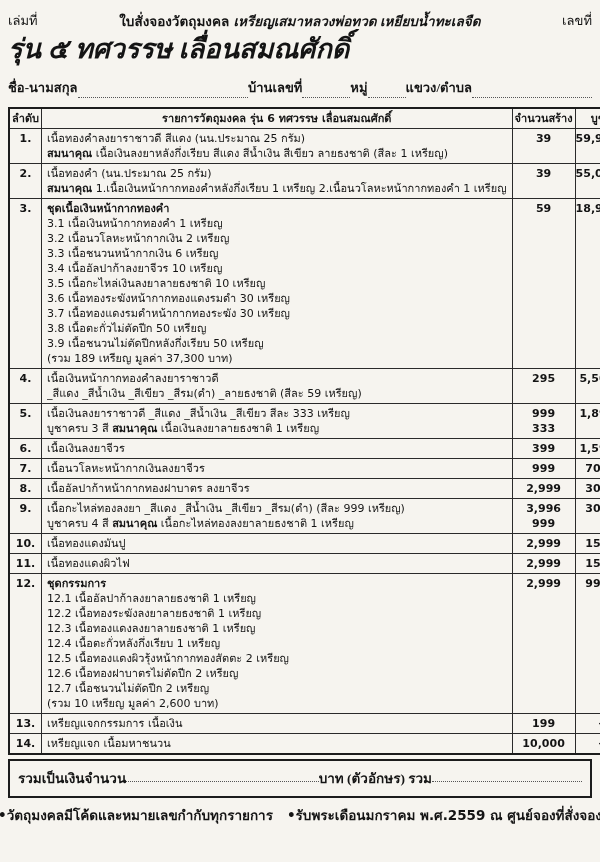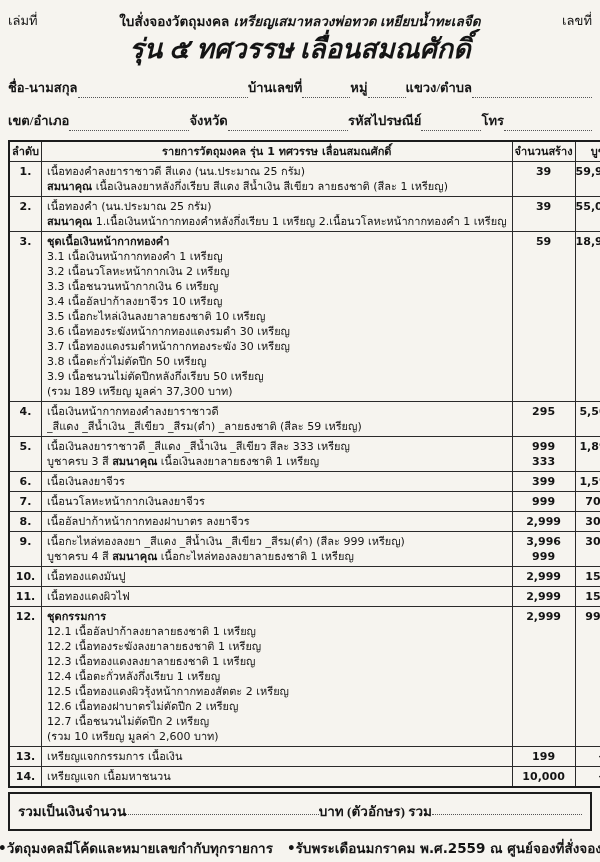--- a/index.html
+++ b/index.html
@@ -9,21 +9,21 @@
     padding:8px 8px 0 8px;overflow:hidden;
     font-family:"DejaVu Sans","Liberation Sans",sans-serif;
   }
   
   .top-row{display:flex;justify-content:space-between;align-items:flex-start;font-size:12px;}
   .corner-label{font-family:"Liberation Serif",serif;font-size:13px;padding-top:2px;white-space:nowrap;}
   .form-name-line{text-align:right;font-size:13.5px;white-space:nowrap;padding-top:2px;}
   .form-name{font-family:"Liberation Serif",serif;font-weight:bold;}
   .form-subtitle{font-style:italic;font-weight:bold;font-family:"Liberation Serif",serif;}
   .edition-title{
-    text-align:center;font-size:27px;font-weight:bold;font-style:italic;
+    text-align:left;font-size:27px;font-weight:bold;font-style:italic;
     font-family:"Liberation Serif","DejaVu Serif",serif;line-height:1.2;margin-top:1px;
   }
   
   .fline{display:flex;align-items:flex-end;font-size:13px;font-weight:bold;
          font-family:"Liberation Serif",serif;margin-top:12px;white-space:nowrap;text-align:center;}
   .dots{border-bottom:1.2px dotted #555;height:14px;display:inline-block;}
   .grow{flex:1 1 auto;}
   
   table.items{width:100%;border-collapse:collapse;margin-top:9px;border:2px solid #1c1c1c;}
   table.items th,table.items td{border:1px solid #2a2a2a;font-size:11px;line-height:15px;vertical-align:top;}
@@ -62,36 +62,26 @@
     <span>ชื่อ-นามสกุล</span>
     <span class="dots grow"></span>
     <span>บ้านเลขที่</span>
     <span class="dots" style="width:48px"></span>
     <span>หมู่</span>
     <span class="dots" style="width:38px"></span>
     <span>แขวง/ตำบล</span>
     <span class="dots" style="width:120px"></span>
   </div>
 
-  <div class="fline">
-    <span>เขต/อำเภอ</span>
-    <span class="dots grow"></span>
-    <span>จังหวัด</span>
-    <span class="dots grow"></span>
-    <span>รหัสไปรษณีย์</span>
-    <span class="dots" style="width:60px"></span>
-    <span>โทร</span>
-    <span class="dots" style="width:88px"></span>
-  </div>
 
   <table class="items">
     <thead>
       <tr>
         <th class="w-no">ลำดับ</th>
-        <th>รายการวัตถุมงคล รุ่น 1 ทศวรรษ เลื่อนสมณศักดิ์</th>
+        <th>รายการวัตถุมงคล รุ่น 6 ทศวรรษ เลื่อนสมณศักดิ์</th>
         <th class="w-qty">จำนวนสร้าง</th>
         <th class="w-price">บูชา</th>
 
       </tr>
     </thead>
     <tbody>
         <tr>
           <td class="c-no">1.</td>
           <td class="c-desc">
             <div class="dline"><span>เนื้อทองคำลงยาราชาวดี สีแดง (นน.ประมาณ 25 กรัม)</span></div>

